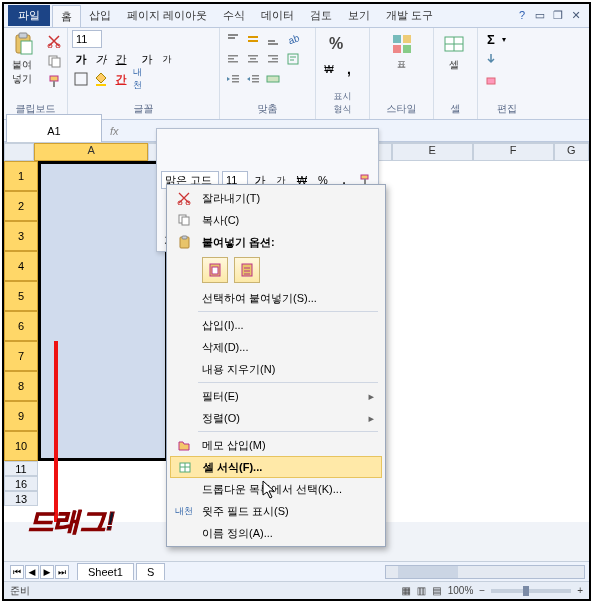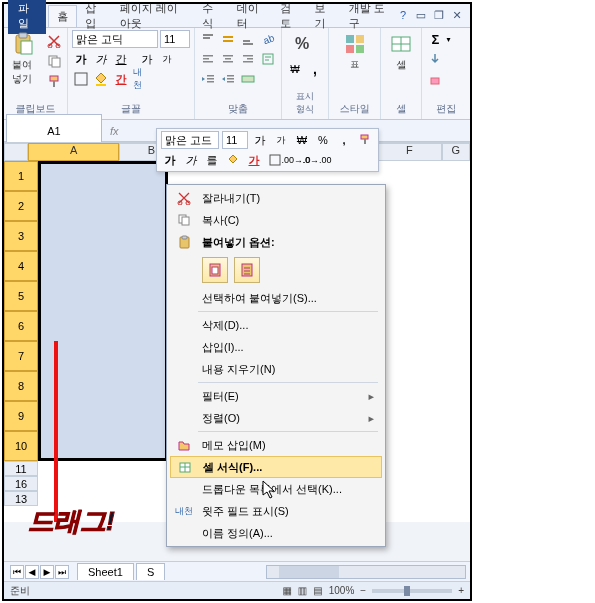--- a/index.html
+++ b/index.html
@@ -1,18 +1,18 @@
 <!DOCTYPE html>
 <html><head>
 <meta charset="utf-8">
 <style>
 * { margin: 0; padding: 0; box-sizing: border-box; font-family: "Malgun Gothic", sans-serif; }
 body { background: #fff; font-size: 11px; width: 595px; height: 603px; position: relative; overflow: hidden; }
 
-.frame { border: 2px solid #000; width: 470px; height: 599px; margin: 2px; position: relative; background: #f0f3f8;}
+.frame { border: 2px solid #000; width: 589px; height: 599px; margin: 2px; position: relative; background: #f0f3f8;}
 
 .tabbar { display: flex; align-items: center; background: #eef3fc; border-bottom: 1px solid #bcc9de; height: 24px; padding-left: 4px; }
 .tab-file { background: #1c4486; color: #fff; padding: 3px 10px; font-size: 11px; margin-right: 2px; }
 .tab { padding: 3px 8px; color: #333; font-size: 11px; }
 .tab.active { background: #f4f6fb; border: 1px solid #bcc9de; border-bottom: none; }
 .tabbar-right { margin-left: auto; display:flex; gap:4px; padding-right:6px; color:#4a5c7a;}
 .tabbar-right span { width:14px; text-align:center;}
 
 .ribbon { display: flex; background: #f4f6fb; border-bottom: 1px solid #bcc9de; height: 92px; }
 .rgroup { border-right: 1px solid #d6dee9; padding: 2px 4px; display:flex; flex-direction:column; }
@@ -23,21 +23,21 @@
 .mini-col { display:flex; flex-direction:column; gap:2px; padding:2px;}
 .mini-row { display:flex; gap:2px; align-items:center;}
 .sel { border:1px solid #b0bdd3; background:#fff; font-size:11px; padding:1px 3px; height:18px;}
 .ico-btn { width:18px; height:18px; display:flex; align-items:center; justify-content:center; border:1px solid transparent;}
 
 .namebox-row { display:flex; align-items:center; background:#eef3fc; border-bottom:1px solid #bcc9de; height:22px;}
 .namebox { width:96px; border:1px solid #b0bdd3; background:#fff; margin:2px; padding:10px 6px; text-align:center; font-size:11px;}
 .fx { padding:0 6px; color:#888; font-style:italic;}
 
 .float-toolbar { position:absolute; top:124px; left:152px; background:#f7f8fb; border:1px solid #b3bed0; padding:2px 4px; box-shadow:1px 2px 4px rgba(0,0,0,0.15); display:flex; flex-direction:column; gap:2px; z-index:5;}
-.float-toolbar .row { display:flex; gap:3px; align-items:flex-end;}
+.float-toolbar .row { display:flex; gap:3px; align-items:flex-end;margin-top:40px;}
 .float-toolbar .sel { height:18px;}
 
 .grid-area { position:relative; background:#fff; height: 380px; overflow:hidden; border-top:1px solid #c5cfdc;}
 .col-headers { display:flex; position:absolute; top:0; left:0; right:0; height:18px; background:#e9eef6;}
 .ch-corner { width:34px; border:1px solid #c5cfdc; background:#e9eef6;}
 .ch { width:92px; border:1px solid #c5cfdc; text-align:center; font-size:11px; color:#333; background:#e9eef6;}
 .ch.sel-h { background:#ffd768; border-color:#d0a030;}
 .row-headers { position:absolute; top:18px; left:0; width:34px;}
 .rh { height:30px; border:1px solid #c5cfdc; text-align:center; font-size:11px; background:#e9eef6; display:flex; align-items:center; justify-content:center;}
 .rh.sel-h { background:#ffd768; border-color:#d0a030;}
@@ -131,21 +131,20 @@
               </svg>
             </span>
         </div>
       </div>
       <div class="rgroup-label">클립보드</div>
     </div>
 
     <div class="rgroup" style="width:152px;">
       <div class="rgroup-body" style="flex-direction:column; gap:2px;">
         <div class="mini-row">
-          <input class="sel" style="width: 86px;" value="맑은 고딕">
           <input class="sel" style="width: 30px;" value="11">
         </div>
         <div class="mini-row">
           <span class="ico-btn" style="font-weight:900;">가</span>
           <span class="ico-btn" style="font-style:italic;">가</span>
           <span class="ico-btn" style="text-decoration:underline;">간</span>
           <span style="width:4px;"></span>
           <span class="ico-btn">가</span>
           <span class="ico-btn" style="font-size:9px;">가</span>
         </div>
@@ -438,25 +437,25 @@
           </svg>
         </div>
     </div>
     <div class="cm-item">
       <span class="cm-ico"></span>
       <span>선택하여 붙여넣기(S)...</span>
     </div>
     <div class="cm-sep"></div>
     <div class="cm-item">
         <span class="cm-ico"></span>
+        <span>삽입(I)...</span>
+      </div>
+    <div class="cm-item">
+        <span class="cm-ico"></span>
         <span>삭제(D)...</span>
-      </div>
-    <div class="cm-item">
-        <span class="cm-ico"></span>
-        <span>삽입(I)...</span>
       </div>
     <div class="cm-item">
         <span class="cm-ico"></span>
         <span>내용 지우기(N)</span>
       </div>
     <div class="cm-sep"></div>
     <div class="cm-item">
         <span class="cm-ico"></span>
         <span>필터(E)</span>
         <span class="cm-sub">▸</span>

